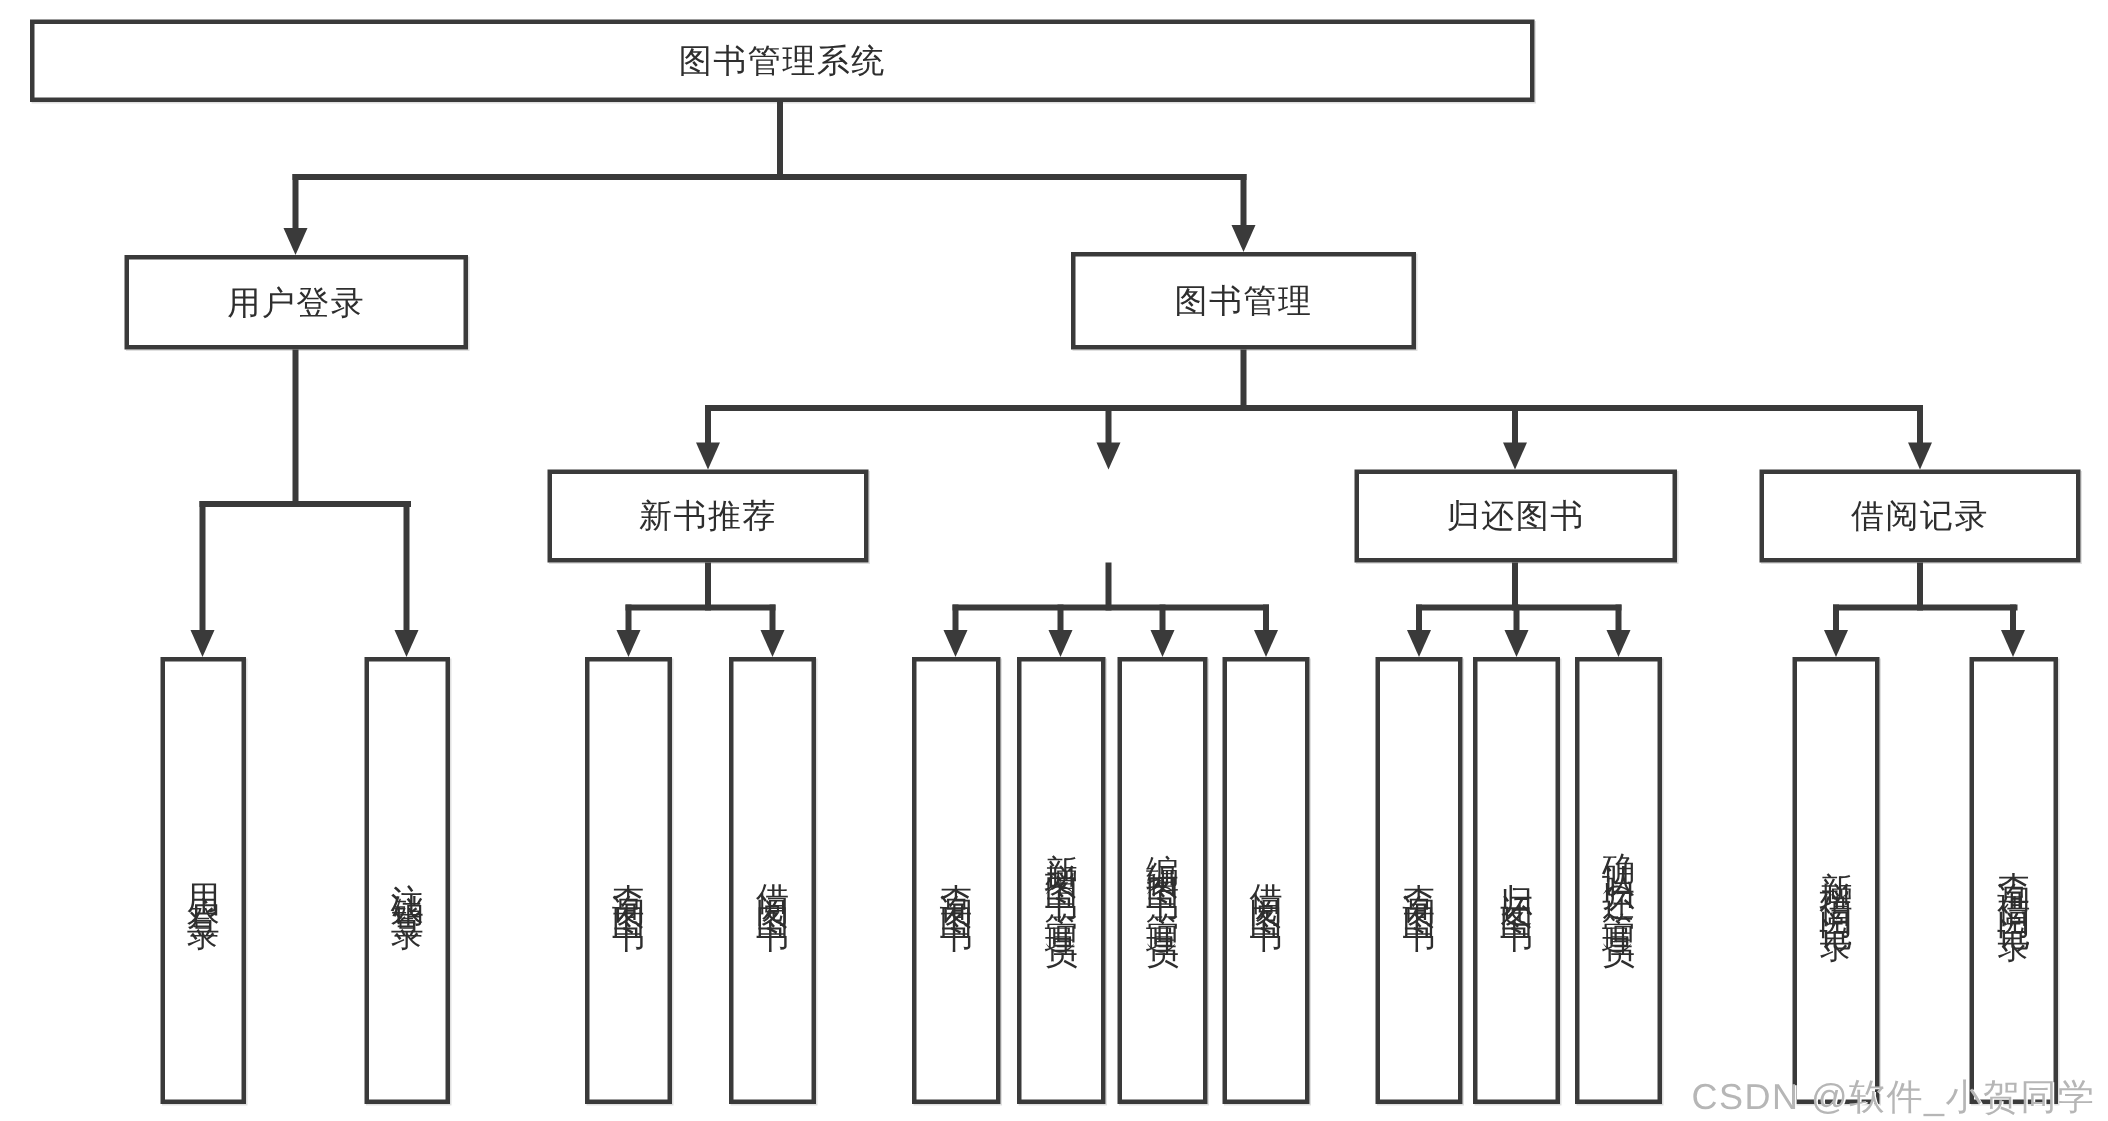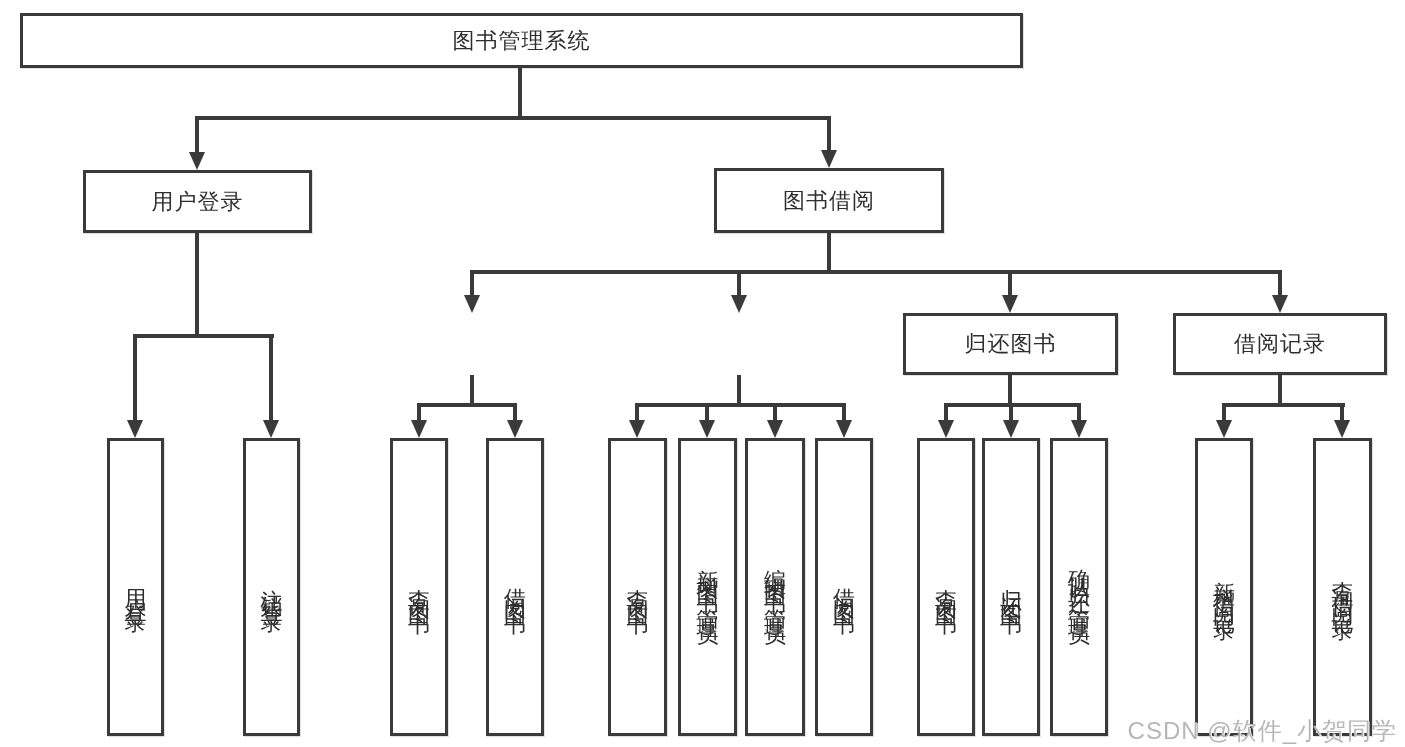--- a/index.html
+++ b/index.html
@@ -68,41 +68,44 @@
   <div class="ln" style="left:195px;top:116px;width:636px;height:4px;"></div>
   <div class="ln" style="left:195px;top:116px;width:4px;height:38px;"></div>
   <div class="ar" style="left:189px;top:152px;"></div>
   <div class="ln" style="left:827px;top:116px;width:4px;height:36px;"></div>
   <div class="ar" style="left:821px;top:150px;"></div>
 
   <div class="node" style="left:83px;top:170px;width:229px;height:63px;">
     <span>用户登录</span>
   </div>
   <div class="node" style="left:714px;top:168px;width:230px;height:65px;">
-    <span>图书借阅</span>
+    <span>图书管理</span>
   </div>
 
   <div class="ln" style="left:195px;top:233px;width:4px;height:105px;"></div>
   <div class="ln" style="left:133px;top:334px;width:141px;height:4px;"></div>
   <div class="ln" style="left:133px;top:334px;width:4px;height:88px;"></div>
   <div class="ar" style="left:127px;top:420px;"></div>
   <div class="ln" style="left:269px;top:334px;width:4px;height:88px;"></div>
   <div class="ar" style="left:263px;top:420px;"></div>
 
   <div class="ln" style="left:827px;top:233px;width:4px;height:41px;"></div>
   <div class="ln" style="left:470px;top:270px;width:812px;height:4px;"></div>
   <div class="ln" style="left:470px;top:270px;width:4px;height:27px;"></div>
   <div class="ar" style="left:464px;top:295px;"></div>
   <div class="ln" style="left:737px;top:270px;width:4px;height:27px;"></div>
   <div class="ar" style="left:731px;top:295px;"></div>
   <div class="ln" style="left:1008px;top:270px;width:4px;height:27px;"></div>
   <div class="ar" style="left:1002px;top:295px;"></div>
   <div class="ln" style="left:1278px;top:270px;width:4px;height:27px;"></div>
   <div class="ar" style="left:1272px;top:295px;"></div>
 
+  <div class="node" style="left:365px;top:313px;width:214px;height:62px;">
+    <span>新书推荐</span>
+  </div>
   <div class="node" style="left:903px;top:313px;width:215px;height:62px;">
     <span>归还图书</span>
   </div>
   <div class="node" style="left:1173px;top:313px;width:214px;height:62px;">
     <span>借阅记录</span>
   </div>
 
   <div class="ln" style="left:470px;top:375px;width:4px;height:32px;"></div>
   <div class="ln" style="left:737px;top:375px;width:4px;height:32px;"></div>
   <div class="ln" style="left:1008px;top:375px;width:4px;height:32px;"></div>

